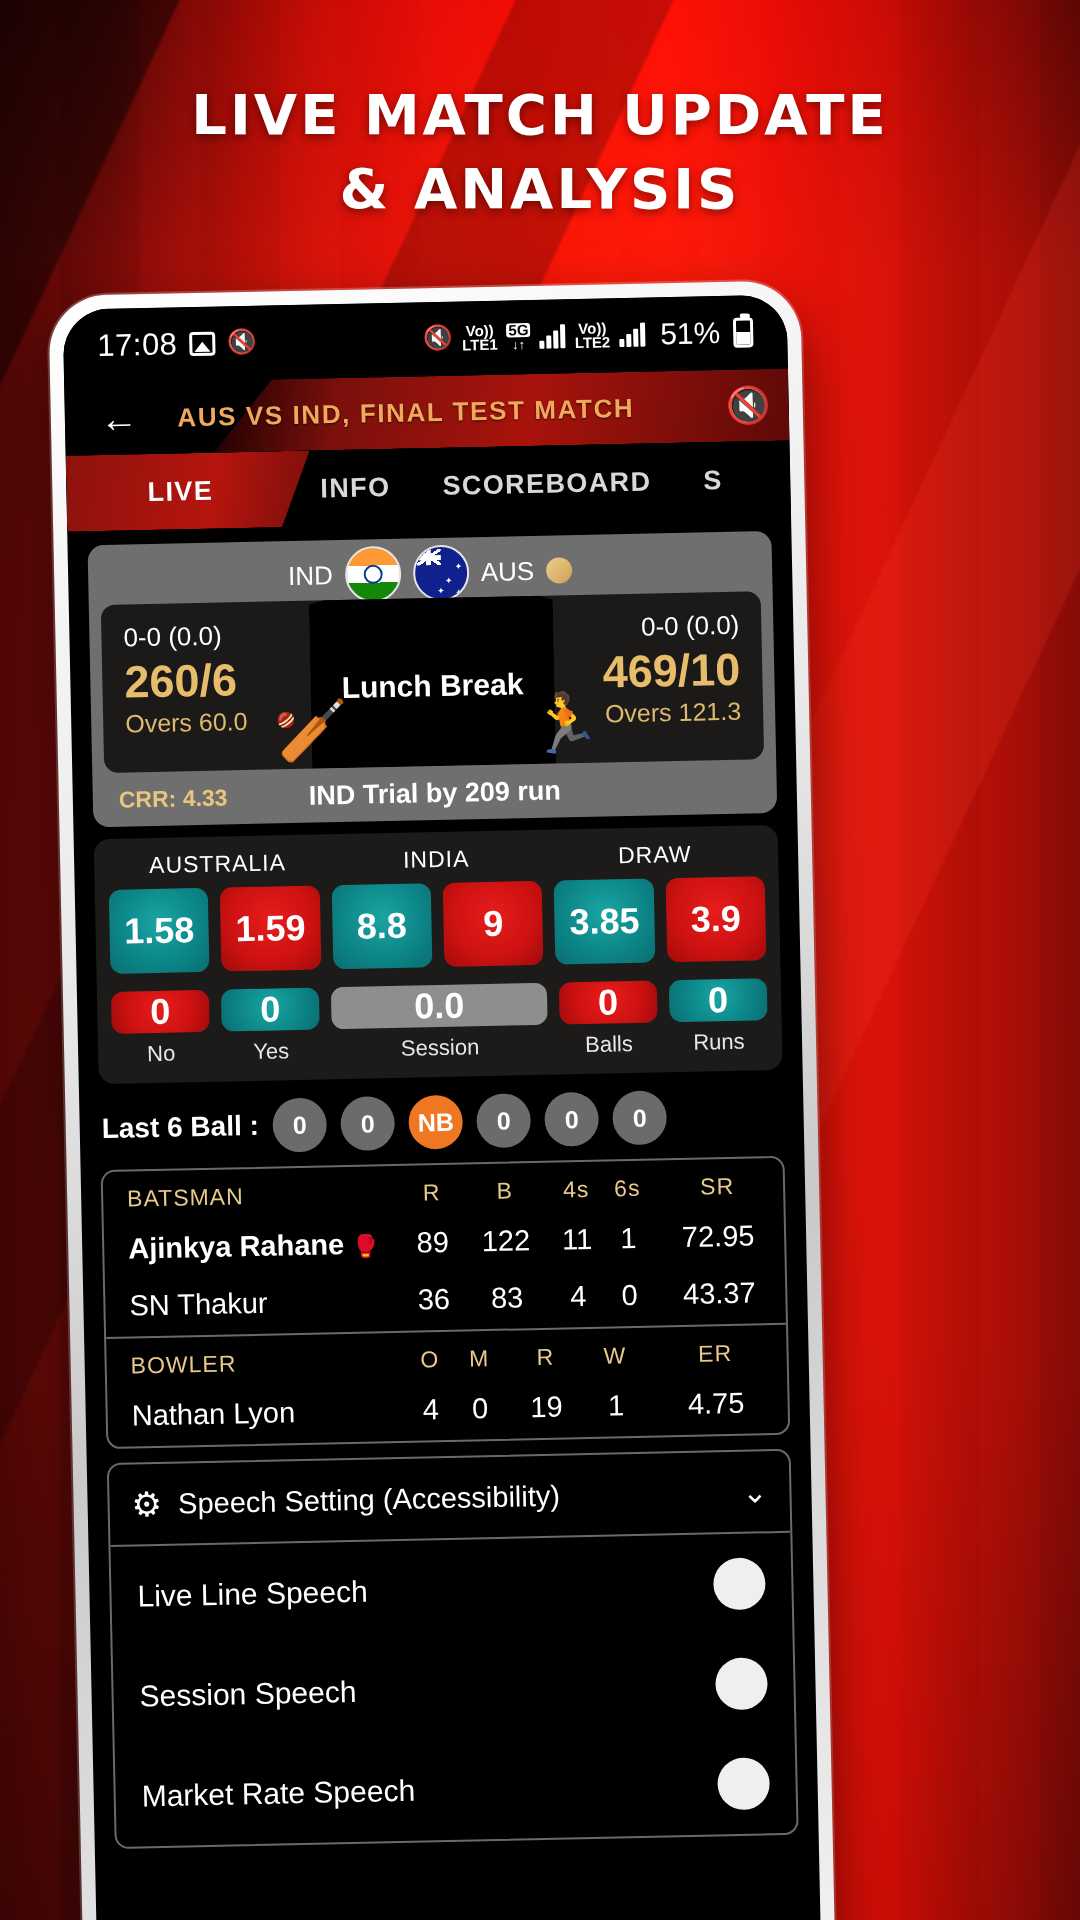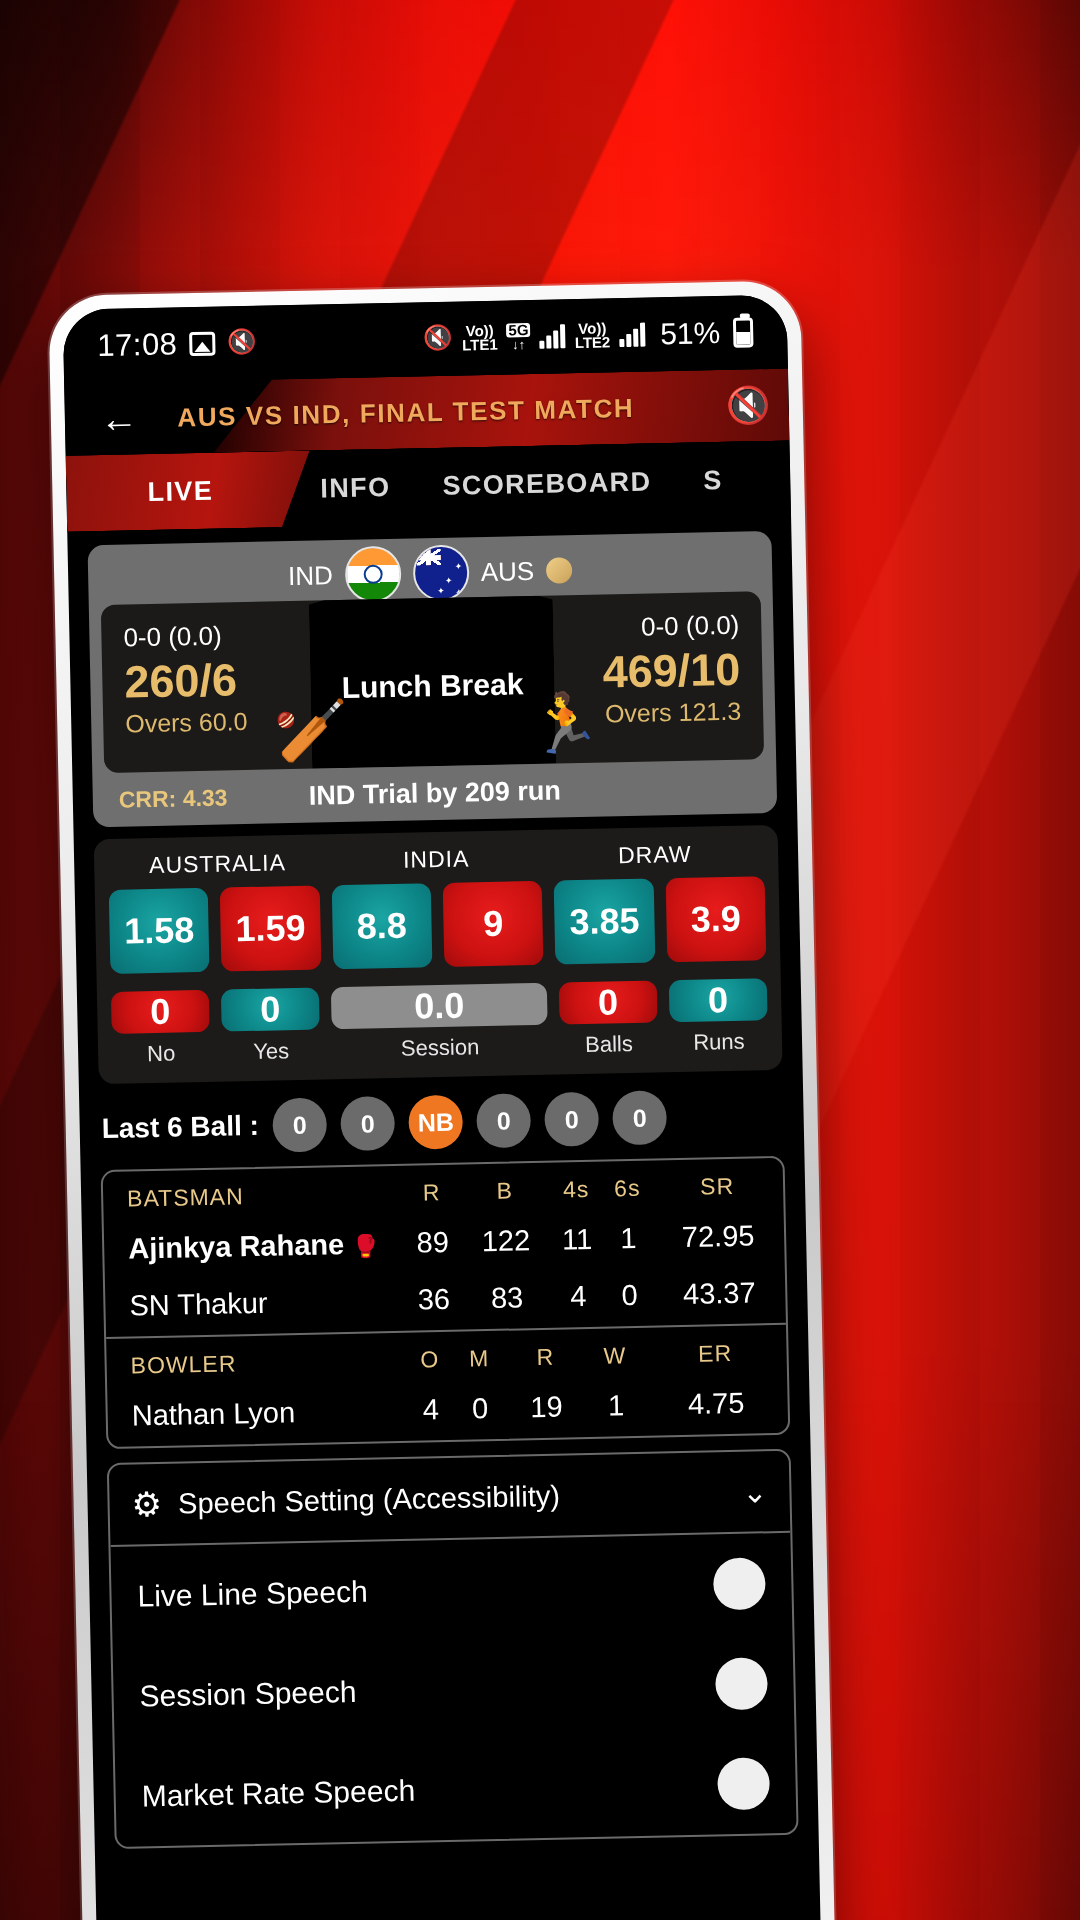--- a/index.html
+++ b/index.html
@@ -243,20 +243,22 @@
   .speech-row{ display:flex; align-items:center; padding:24px 26px; }
   .speech-row-lbl{ color:#fff; font-size:30px; flex:1; }
   .toggle{ width:52px;height:52px;border-radius:50%;background:#efefef; cursor:pointer;}
 </style>
 </head>
 <body>
 
 <div id="bg"></div>
 
 <div class="promo">
+  <div class="l1">LIVE MATCH UPDATE</div>
+  <div class="l2">&amp; ANALYSIS</div>
 </div>
 
 <div id="phone">
 <div id="screen">
 
   <div class="statusbar">
     <div class="sb-left">
       <span class="sb-time">17:08</span>
       <span class="img-ico"></span>
       <span class="mute-ico">🔇</span>

